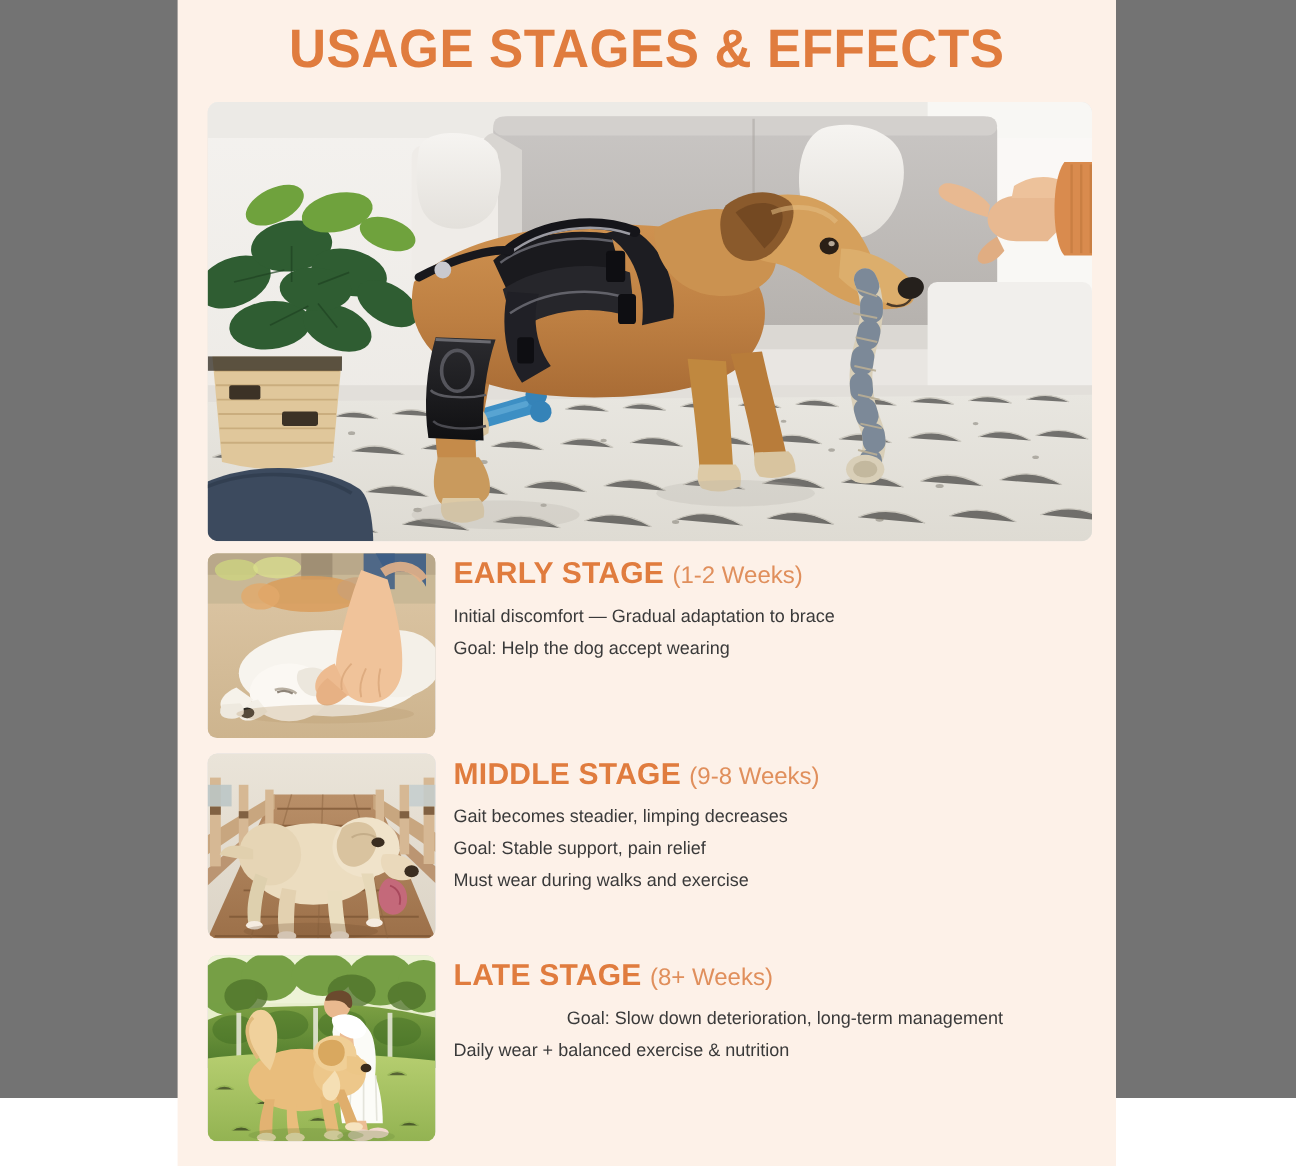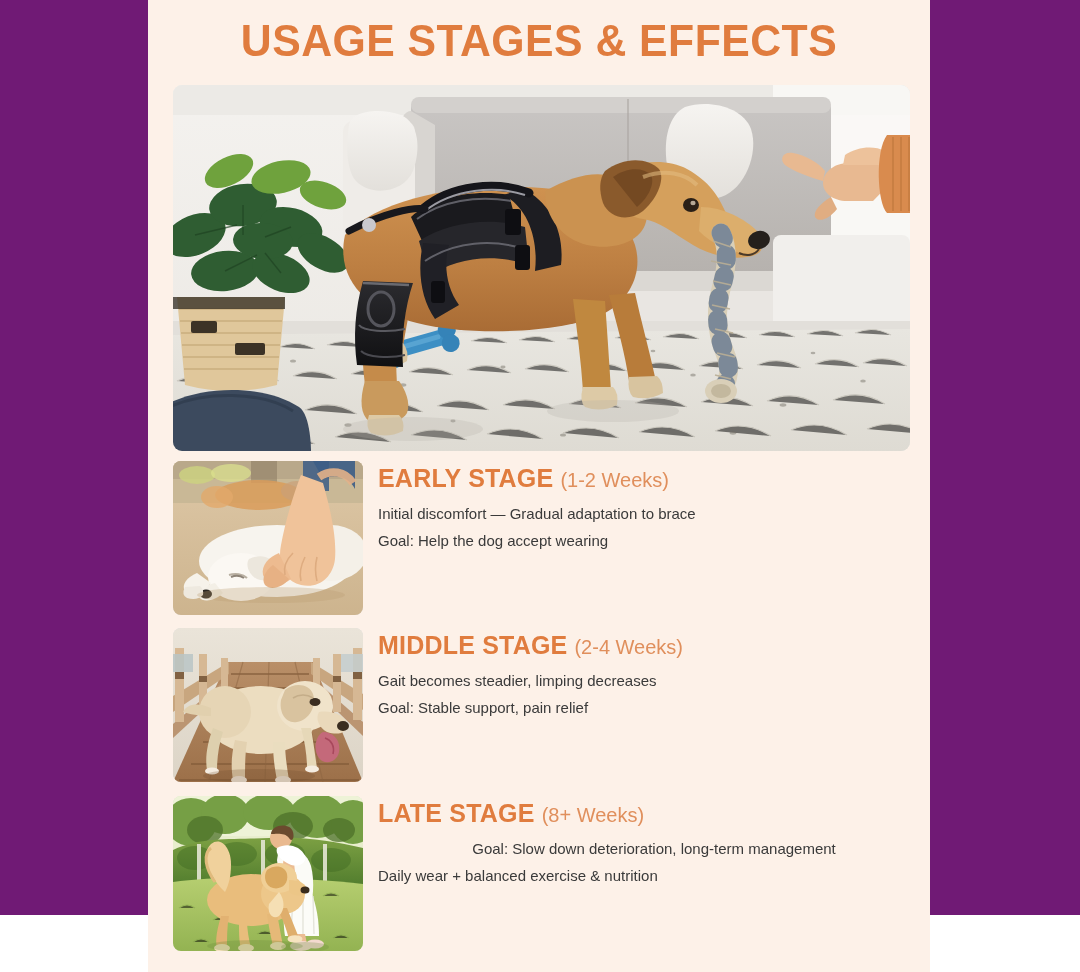--- a/index.html
+++ b/index.html
@@ -13,21 +13,21 @@
     height: 972px;
     overflow: hidden;
     font-family: "Liberation Sans", sans-serif;
     -webkit-font-smoothing: antialiased;
   }
 
   #page {
     position: relative;
     width: 1080px;
     height: 915px;
-    background: #701a75;
+    background: #737373;
   }
 
   
   #panel {
     position: absolute;
     left: 148px;
     top: 0;
     width: 782px;
     height: 972px;
     background: #fdf1e8;
@@ -542,24 +542,25 @@
             <ellipse cx="139" cy="141" rx="7" ry="3.6"></ellipse>
           </g>
 
           <path d="M38 80 C24 74 14 76 10 84 C16 86 26 88 38 88 Z" fill="#e1d0ae"></path>
 
           <ellipse cx="86" cy="148" rx="56" ry="7" fill="#6f4b2b" opacity="0.25"></ellipse>
         </svg>
       </div>
       <div class="stage-text">
         <div class="stage-head">
-          <span class="stage-name">MIDDLE STAGE</span><span class="stage-dur">(2-4 Weeks)</span>
+          <span class="stage-name">MIDDLE STAGE</span><span class="stage-dur">(9-8 Weeks)</span>
         </div>
         <div class="stage-line">Gait becomes steadier, limping decreases</div>
         <div class="stage-line">Goal: Stable support, pain relief</div>
+        <div class="stage-line">Must wear during walks and exercise</div>
       </div>
     </div>
 
     <div class="stage-row" id="row-late">
       <div class="thumb">
         <svg width="190" height="155" viewBox="0 0 190 155" xmlns="http://www.w3.org/2000/svg">
           <defs>
             <linearGradient id="grassG" x1="0" y1="0" x2="0" y2="1">
               <stop offset="0" stop-color="#b6ce70"></stop>
                 <stop offset="1" stop-color="#93b352"></stop>

